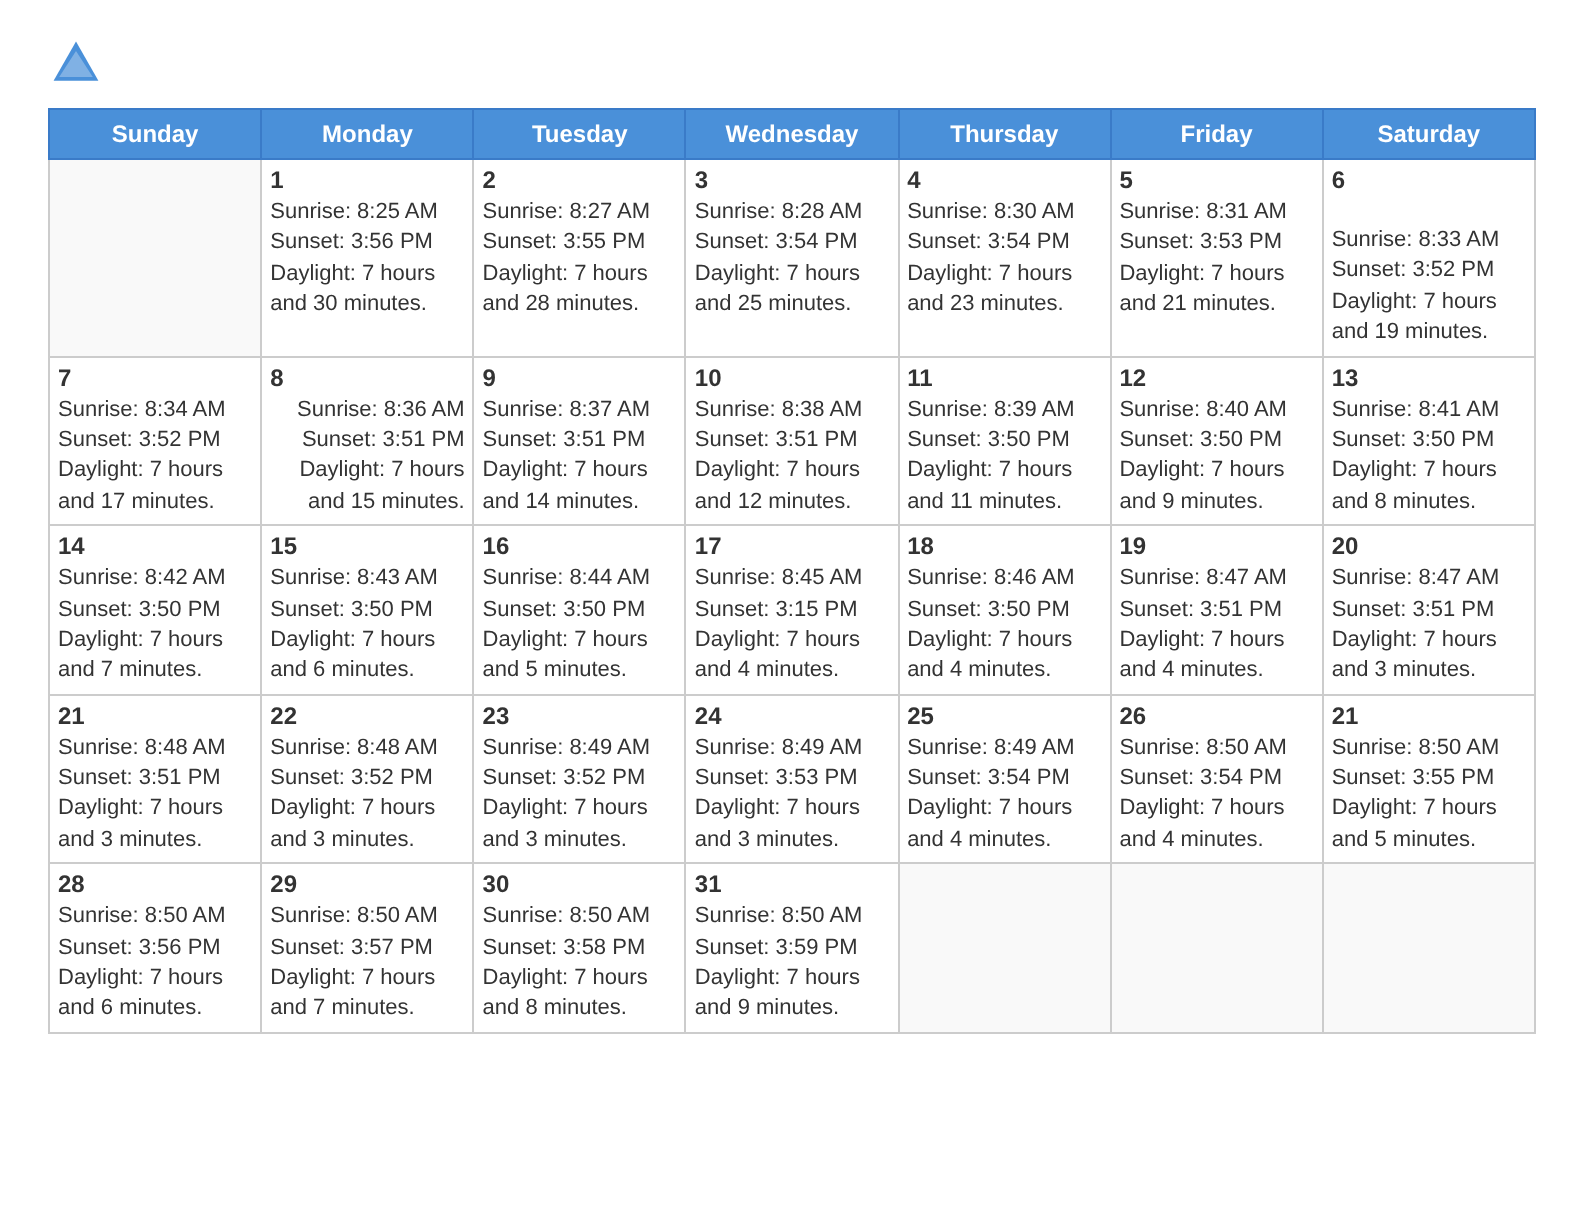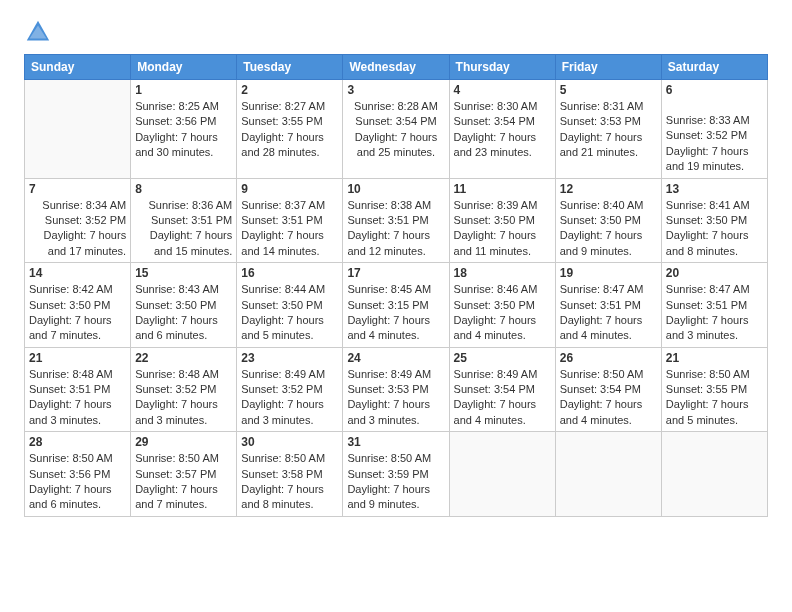--- a/index.html
+++ b/index.html
@@ -62,21 +62,21 @@
       width: 100%;
       border-collapse: collapse;
       table-layout: fixed;
     }
     .calendar th {
       background: #4a90d9;
       color: #fff;
       font-size: 12px;
       font-weight: bold;
       padding: 5px 6px;
-      text-align: left;
+      text-align: center;
       border: 1px solid #3a7bc8;
     }
     .calendar td {
       border: 1px solid #ccc;
       vertical-align: top;
       padding: 3px 4px;
       font-size: 10px;
       color: #333;
       height: 82px;
       background: #fff;
@@ -142,21 +142,21 @@
           </td>
           <td>
             <span class="day-number">2</span>
             <div class="day-info" style="white-space: pre-line;">Sunrise: 8:27 AM
 Sunset: 3:55 PM
 Daylight: 7 hours
 and 28 minutes.</div>
           </td>
           <td>
             <span class="day-number">3</span>
-            <div class="day-info" style="white-space: pre-line; text-align: center;">Sunrise: 8:28 AM
+            <div class="day-info" style="white-space: pre-line;">Sunrise: 8:28 AM
 Sunset: 3:54 PM
 Daylight: 7 hours
 and 25 minutes.</div>
           </td>
           <td>
             <span class="day-number">4</span>
             <div class="day-info" style="white-space: pre-line;">Sunrise: 8:30 AM
 Sunset: 3:54 PM
 Daylight: 7 hours
 and 23 minutes.</div>
@@ -172,21 +172,21 @@
             <span class="day-number">6</span>
             <div class="day-info" style="white-space: pre-line; margin-top: 16px;">Sunrise: 8:33 AM
 Sunset: 3:52 PM
 Daylight: 7 hours
 and 19 minutes.</div>
           </td>
         </tr>
         <tr>
           <td>
             <span class="day-number">7</span>
-            <div class="day-info" style="white-space: pre-line; text-align: right;">Sunrise: 8:34 AM
+            <div class="day-info" style="white-space: pre-line;">Sunrise: 8:34 AM
 Sunset: 3:52 PM
 Daylight: 7 hours
 and 17 minutes.</div>
           </td>
           <td>
             <span class="day-number">8</span>
             <div class="day-info" style="white-space: pre-line; text-align: right;">Sunrise: 8:36 AM
 Sunset: 3:51 PM
 Daylight: 7 hours
 and 15 minutes.</div>

